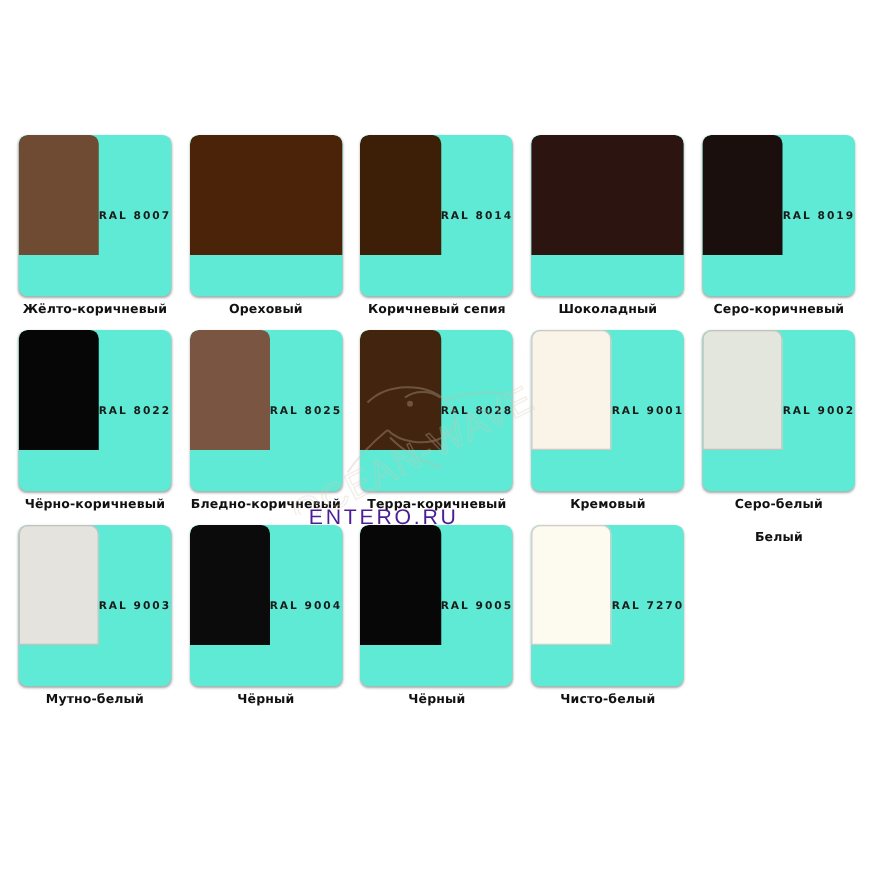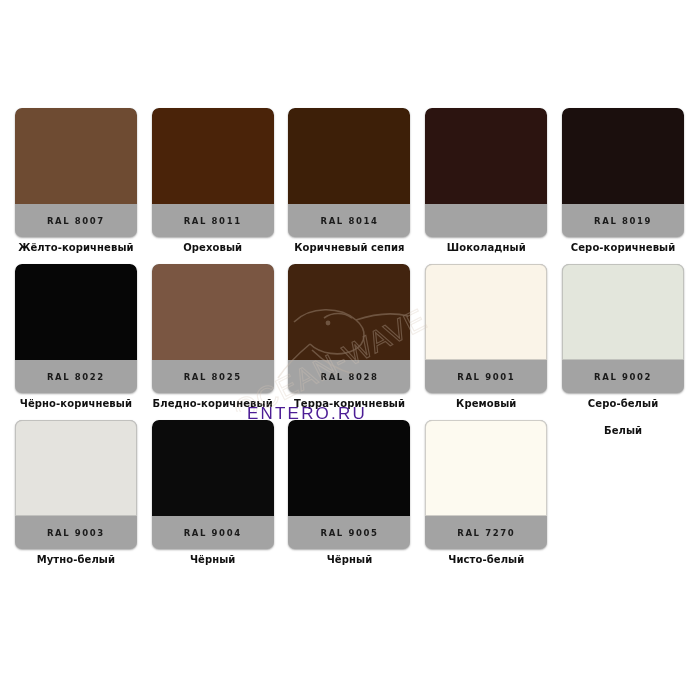--- a/index.html
+++ b/index.html
@@ -45,25 +45,25 @@
     margin-right: 1px;
     display: flex;
     flex-direction: column;
     align-items: center;
   }
 
   .swatch-card {
     width: 122px;
     height: 129px;
     border-radius: 7px;
-    background: #a3a3a3;
+    background: #5eead4;
     box-shadow: 0 1px 2px rgba(0,0,0,0.35);
     box-sizing: border-box;
     display: flex;
-    flex-direction: column;
+    flex-direction: row;
     overflow: hidden;
     position: relative;
   }
 
   .swatch-color {
     width: 100%;
     height: 96px;
     border-top-left-radius: 7px;
     border-top-right-radius: 7px;
   }
@@ -130,21 +130,20 @@
         <div class="swatch-cell">
           <div class="swatch-card">
             <div class="swatch-color" style="background: rgb(110, 75, 50);"></div>
             <div class="swatch-code">RAL 8007</div>
           </div>
           <div class="swatch-name">Жёлто-коричневый</div>
         </div>
         <div class="swatch-cell">
           <div class="swatch-card">
             <div class="swatch-color" style="background: rgb(74, 35, 9);"></div>
-            <div class="swatch-code">RAL 8011</div>
           </div>
           <div class="swatch-name">Ореховый</div>
         </div>
         <div class="swatch-cell">
           <div class="swatch-card">
             <div class="swatch-color" style="background: rgb(61, 31, 8);"></div>
             <div class="swatch-code">RAL 8014</div>
           </div>
           <div class="swatch-name">Коричневый сепия</div>
         </div>

